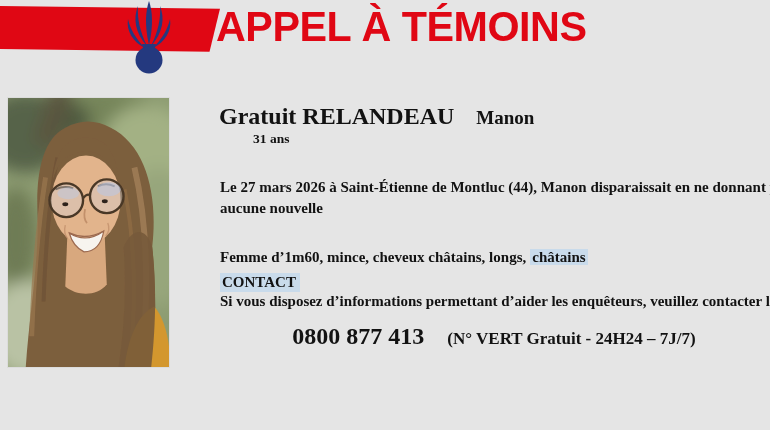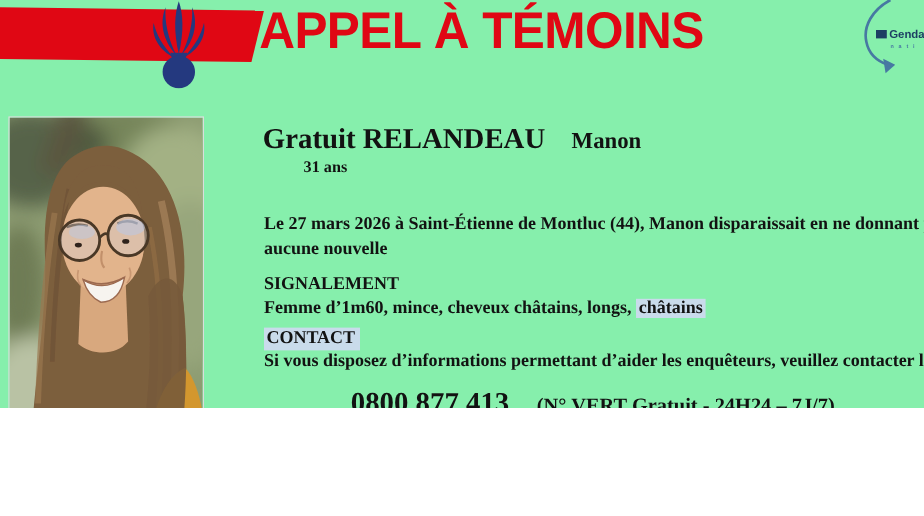--- a/index.html
+++ b/index.html
@@ -6,21 +6,21 @@
     --banner-red:#e00714;
     --title-red:#e00714;
     --highlight-blue:#c9dbeb;
     --flame-navy:#24397f;
     --swoosh-blue:#4779a2;
     --logo-navy:#1d3f63;
     --text-black:#121212;
   }
   html,body{margin:0;padding:0;background:#fff;}
   .poster{
-    position:relative;width:770px;height:340px;background:#86efac;overflow:hidden;
+    position:relative;width:770px;height:430px;background:#e5e5e5;overflow:hidden;
     font-family:"Liberation Serif", serif;font-weight:700;color:var(--text-black);
   }
   
   .banner-band{
     position:absolute;left:-8px;top:6px;width:228px;height:43px;
     background:var(--banner-red);
     transform:rotate(0.7deg) skewX(-13deg);transform-origin:0 0;
   }
   .flame-wrap{position:absolute;left:126px;top:0;width:46px;height:74px;}
   .banner-title{
@@ -68,29 +68,20 @@
         <path d="M2,19 C0,31 7,42 19,48 C9,38 4,28 2,19 Z"></path>
         <path d="M44,19 C46,31 39,42 27,48 C37,38 42,28 44,19 Z"></path>
         <path d="M16,44 L30,44 L28,51 L18,51 Z"></path>
         <circle cx="23" cy="60" r="13.5"></circle>
       </g>
     </svg>
   </div>
 
   <h1 class="banner-title">APPEL À TÉMOINS</h1>
 
-  <div class="corner-logo">
-    <svg viewBox="0 0 62 64" width="62" height="64" aria-hidden="true">
-      <path d="M34,0 C19,8 11,22 14,35 C16,45 23,51 32,54" fill="none" stroke="#4779a2" stroke-width="2.2"></path>
-      <polygon points="28,49 38,54 30,61" fill="#4779a2"></polygon>
-      <rect x="22" y="25" width="9" height="7" fill="#1d3f63"></rect>
-      <text x="33" y="32" font-family="Liberation Sans, sans-serif" font-size="9.5" font-weight="bold" fill="#1d3f63">Genda</text>
-      <text x="34" y="40" font-family="Liberation Sans, sans-serif" font-size="4.5" letter-spacing="1.4" fill="#4779a2">n a t i</text>
-    </svg>
-  </div>
 
   <div class="photo">
     <svg viewBox="0 0 163 271" preserveAspectRatio="none" aria-hidden="true">
       <defs>
         <filter id="bgblur" x="-30%" y="-30%" width="160%" height="160%">
             <feGaussianBlur stdDeviation="8"></feGaussianBlur>
           </filter>
         <filter id="soft" x="-10%" y="-10%" width="120%" height="120%">
             <feGaussianBlur stdDeviation="0.6"></feGaussianBlur>
           </filter>
@@ -138,21 +129,20 @@
   <div class="txt name-line">
     <span>Gratuit RELANDEAU</span><span class="name-first">Manon</span>
   </div>
   <div class="txt age-line">31 ans</div>
 
   <div class="txt para">
     <div>Le 27 mars 2026 à Saint-Étienne de Montluc (44), Manon disparaissait en ne donnant plus</div>
     <div>aucune nouvelle</div>
   </div>
 
-  <div class="txt sig-label">SIGNALEMENT</div>
   <div class="txt sig-text">
     <span>Femme d’1m60, mince, cheveux châtains, longs,</span><span class="hl">châtains</span>
   </div>
 
   <div class="txt contact-label-line">
     <span class="hl-block">CONTACT</span>
   </div>
   <div class="txt contact-text">Si vous disposez d’informations permettant d’aider les enquêteurs, veuillez contacter le :</div>
 
   <div class="txt phone-line">

